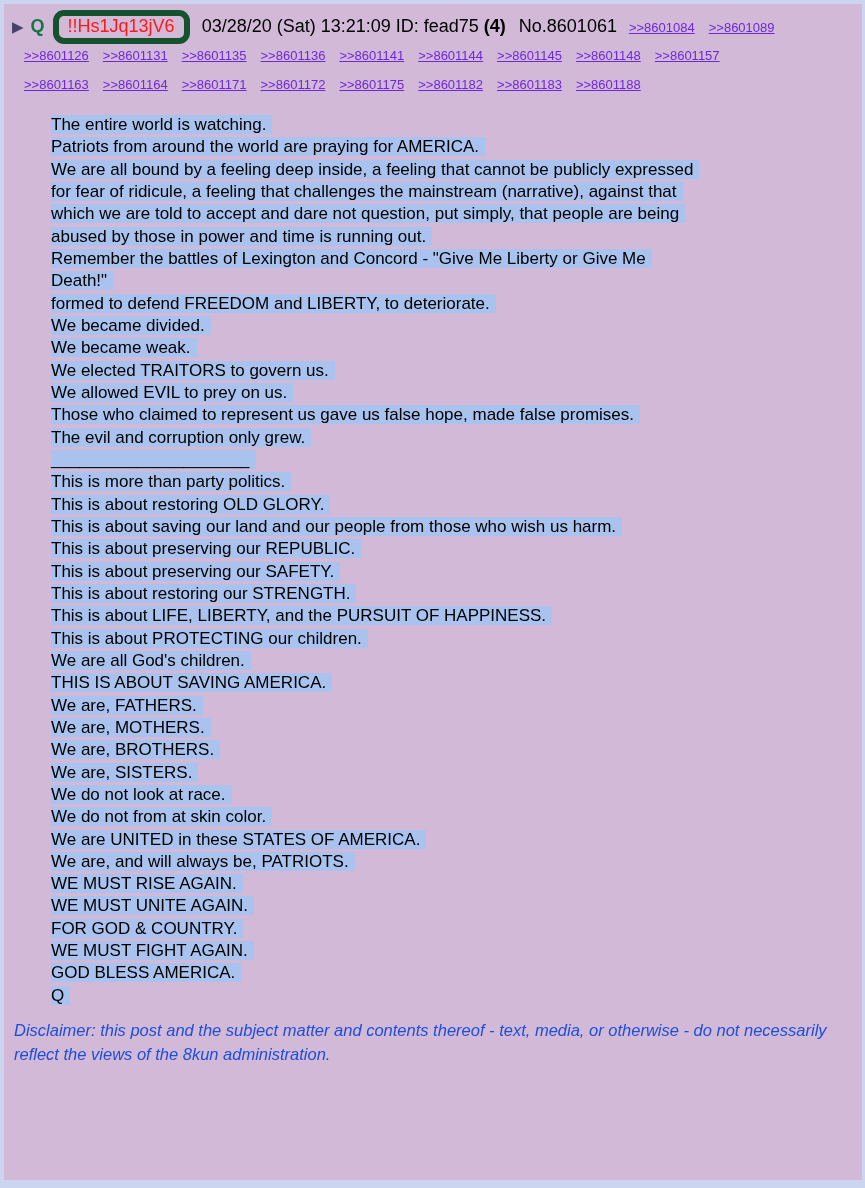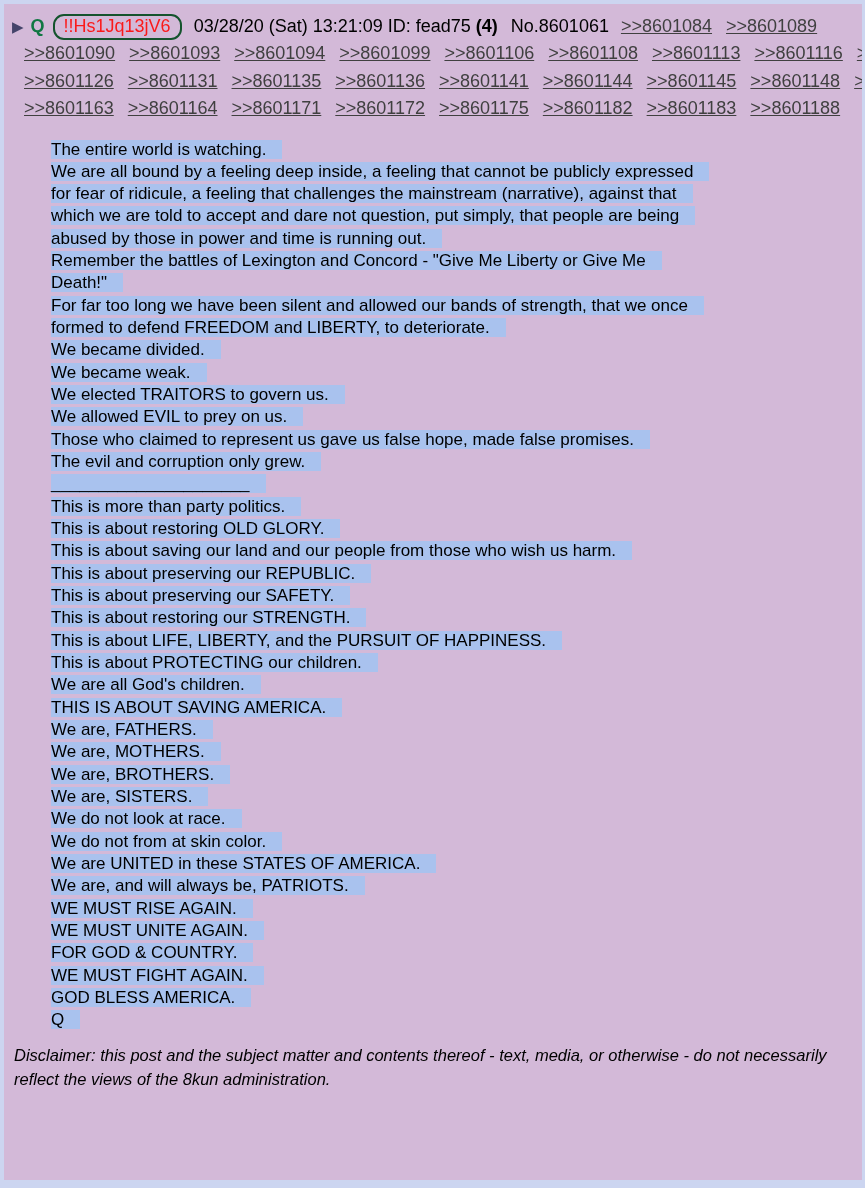--- a/index.html
+++ b/index.html
@@ -30,90 +30,87 @@
     margin-right: 7px;
     cursor: pointer;
   }
   .qname {
     color: #117743;
     font-weight: bold;
     margin-right: 8px;
   }
   .trip {
     color: #fb1a1a;
-    border: 2px solid #14532d;
+    border: 6px solid #14532d;
     border-radius: 11px;
     padding: 0 9px 2px 9px;
     margin-right: 12px;
   }
   .ts { margin-right: 5px; }
   .pcount { font-weight: bold; margin-left: 5px; }
   .pno { margin-left: 13px; cursor: pointer; }
   .rlinks-inline { margin-left: 12px; }
   a.rlink {
-    color: #404040;
+    color: #6d28d9;
     text-decoration: underline;
-    font-size: 18px;
+    font-size: 13px;
     margin-right: 14px;
     cursor: pointer;
   }
   .rlinks-row {
     margin-left: 20px;
     line-height: 27.5px;
     white-space: nowrap;
   }
   .body-block {
     margin: 16px 0 0 47px;
     font-size: 17px;
     line-height: 22.33px;
   }
   .bline { white-space: pre; }
   .hl {
     background: #a9c2ee;
-    padding-right: 16px;
+    padding-right: 6px;
   }
   .disclaimer {
     margin: 11px 14px 0 10px;
-    color: #000000;
+    color: #1d4ed8;
     font-style: italic;
     font-size: 16.5px;
     line-height: 24px;
     max-width: 840px;
   }
 </style>
 </head>
 <body>
 
 <div class="page">
   <div class="post">
 
     <div class="post-head">
       <span class="arrow">▶</span><span class="qname">Q</span><span class="trip">!!Hs1Jq13jV6</span><span class="ts">03/28/20 (Sat) 13:21:09</span><span class="pid">ID: fead75</span><span class="pcount">(4)</span><span class="pno">No.8601061</span><span class="rlinks-inline"><a class="rlink">&gt;&gt;8601084</a><a class="rlink">&gt;&gt;8601089</a></span>
     </div>
 
     <div class="rlinks-row">
       
-    <a class="rlink">&gt;&gt;8601090</a><a class="rlink">&gt;&gt;8601093</a><a class="rlink">&gt;&gt;8601094</a><a class="rlink">&gt;&gt;8601099</a><a class="rlink">&gt;&gt;8601106</a><a class="rlink">&gt;&gt;8601108</a><a class="rlink">&gt;&gt;8601113</a><a class="rlink">&gt;&gt;8601116</a><a class="rlink">&gt;&gt;8601125</a></div>
-    <div class="rlinks-row">
-      
     <a class="rlink">&gt;&gt;8601126</a><a class="rlink">&gt;&gt;8601131</a><a class="rlink">&gt;&gt;8601135</a><a class="rlink">&gt;&gt;8601136</a><a class="rlink">&gt;&gt;8601141</a><a class="rlink">&gt;&gt;8601144</a><a class="rlink">&gt;&gt;8601145</a><a class="rlink">&gt;&gt;8601148</a><a class="rlink">&gt;&gt;8601157</a></div>
     <div class="rlinks-row">
       
     <a class="rlink">&gt;&gt;8601163</a><a class="rlink">&gt;&gt;8601164</a><a class="rlink">&gt;&gt;8601171</a><a class="rlink">&gt;&gt;8601172</a><a class="rlink">&gt;&gt;8601175</a><a class="rlink">&gt;&gt;8601182</a><a class="rlink">&gt;&gt;8601183</a><a class="rlink">&gt;&gt;8601188</a></div>
 
     <div class="body-block">
 
     <div class="bline"><span class="hl">The entire world is watching.</span></div>
+        <div class="bline"><span class="hl">Patriots from around the world are praying for AMERICA.</span></div>
         <div class="bline"><span class="hl">We are all bound by a feeling deep inside, a feeling that cannot be publicly expressed</span></div>
         <div class="bline"><span class="hl">for fear of ridicule, a feeling that challenges the mainstream (narrative), against that</span></div>
         <div class="bline"><span class="hl">which we are told to accept and dare not question, put simply, that people are being</span></div>
         <div class="bline"><span class="hl">abused by those in power and time is running out.</span></div>
         <div class="bline"><span class="hl">Remember the battles of Lexington and Concord - "Give Me Liberty or Give Me</span></div>
         <div class="bline"><span class="hl">Death!"</span></div>
-        <div class="bline"><span class="hl">For far too long we have been silent and allowed our bands of strength, that we once</span></div>
         <div class="bline"><span class="hl">formed to defend FREEDOM and LIBERTY, to deteriorate.</span></div>
         <div class="bline"><span class="hl">We became divided.</span></div>
         <div class="bline"><span class="hl">We became weak.</span></div>
         <div class="bline"><span class="hl">We elected TRAITORS to govern us.</span></div>
         <div class="bline"><span class="hl">We allowed EVIL to prey on us.</span></div>
         <div class="bline"><span class="hl">Those who claimed to represent us gave us false hope, made false promises.</span></div>
         <div class="bline"><span class="hl">The evil and corruption only grew.</span></div>
         <div class="bline"><span class="hl">_____________________</span></div>
         <div class="bline"><span class="hl">This is more than party politics.</span></div>
         <div class="bline"><span class="hl">This is about restoring OLD GLORY.</span></div>

